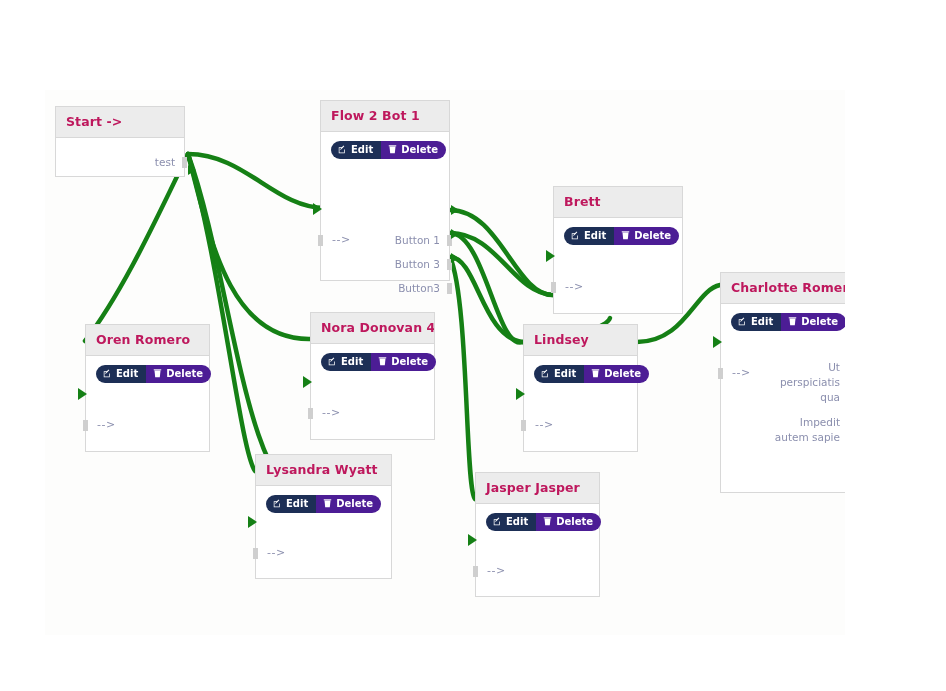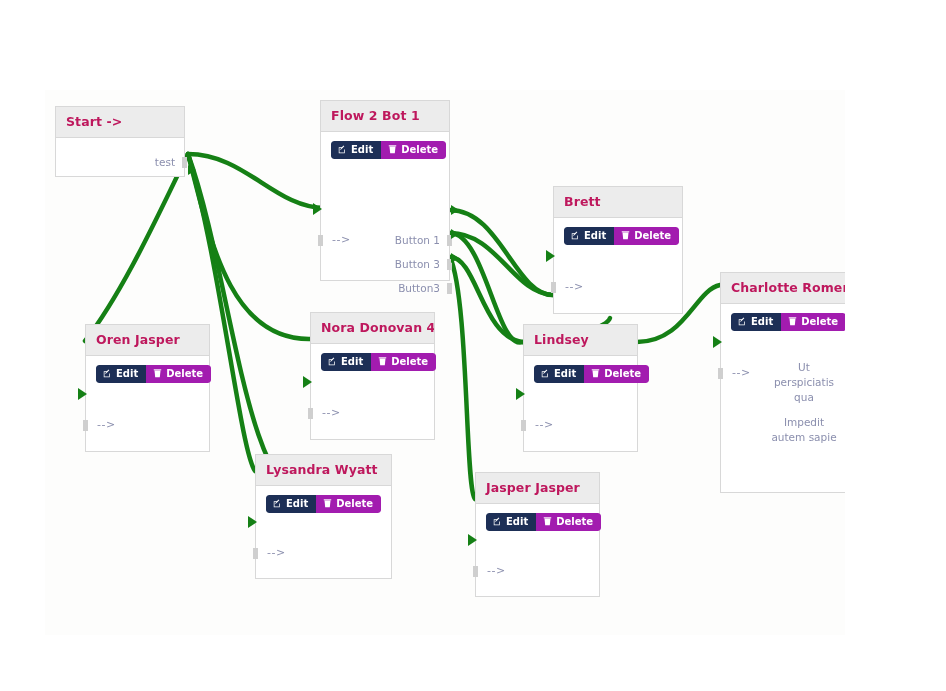--- a/index.html
+++ b/index.html
@@ -85,55 +85,55 @@
   }
   .node-body {
     position: relative;
     box-sizing: border-box;
   }
 
   
   .btn-row {
     display: inline-flex;
     margin: 9px 0 0 10px;
-    border-radius: 3px;
+    border-radius: 9px;
     overflow: hidden;
   }
   .btn {
     display: inline-flex;
     align-items: center;
     gap: 4px;
     padding: 3px 8px 4px 7px;
     font-size: 10px;
     font-weight: 700;
     line-height: 1.1;
     color: #ffffff;
     border: 0;
     cursor: pointer;
     white-space: nowrap;
     font-family: "DejaVu Sans", "Liberation Sans", sans-serif;
   }
   .btn-edit   { background: #1d2f56; border-radius: 3px 0 0 3px; }
-  .btn-delete { background: #a21caf; border-radius: 0 3px 3px 0; }
+  .btn-delete { background: #4c1d95; border-radius: 0 3px 3px 0; }
   .btn svg { display: block; }
 
   
   .port-in {
     position: absolute;
     font-size: 11px;
     color: #8b8fae;
     letter-spacing: 0.5px;
     white-space: nowrap;
   }
   .port-out {
     position: absolute;
     right: 9px;
     font-size: 10.5px;
     color: #8b8fae;
-    text-align: center;
+    text-align: right;
     white-space: nowrap;
     line-height: 15px;
   }
   .port-out.wrap { white-space: normal; width: 72px; }
 
   
   .handle {
     position: absolute;
     width: 5px;
     height: 11px;
@@ -244,21 +244,21 @@
         <div class="port-out" style="top:149px;">Button3</div>
         <div class="handle right" style="top:151px;"></div>
       </div>
       <div class="arrow-in" style="left:-8px; top:102px;"></div>
       <div class="arrow-out" style="left:130px; top:104px;"></div>
       <div class="arrow-out" style="left:130px; top:128px;"></div>
       <div class="arrow-out" style="left:130px; top:152px;"></div>
     </div>
 
     <div class="node" id="node-oren" style="left:40px; top:234px; width:125px;">
-      <div class="node-head">Oren Jasper</div>
+      <div class="node-head">Oren Romero</div>
       <div class="node-body" style="height:95px;">
         <div class="btn-row">
           <button class="btn btn-edit">
             <span>
               <svg width="9" height="9" viewBox="0 0 12 12">
                 <path d="M1 3h5v1H2v6h6V6h1v5H1z" fill="#ffffff"></path>
                 <path d="M7.2 0.6l1.2 1.2-4 4L3 6.6l0.2-1.4z" fill="#ffffff"></path>
               </svg>
             </span>
             <span>Edit</span>

